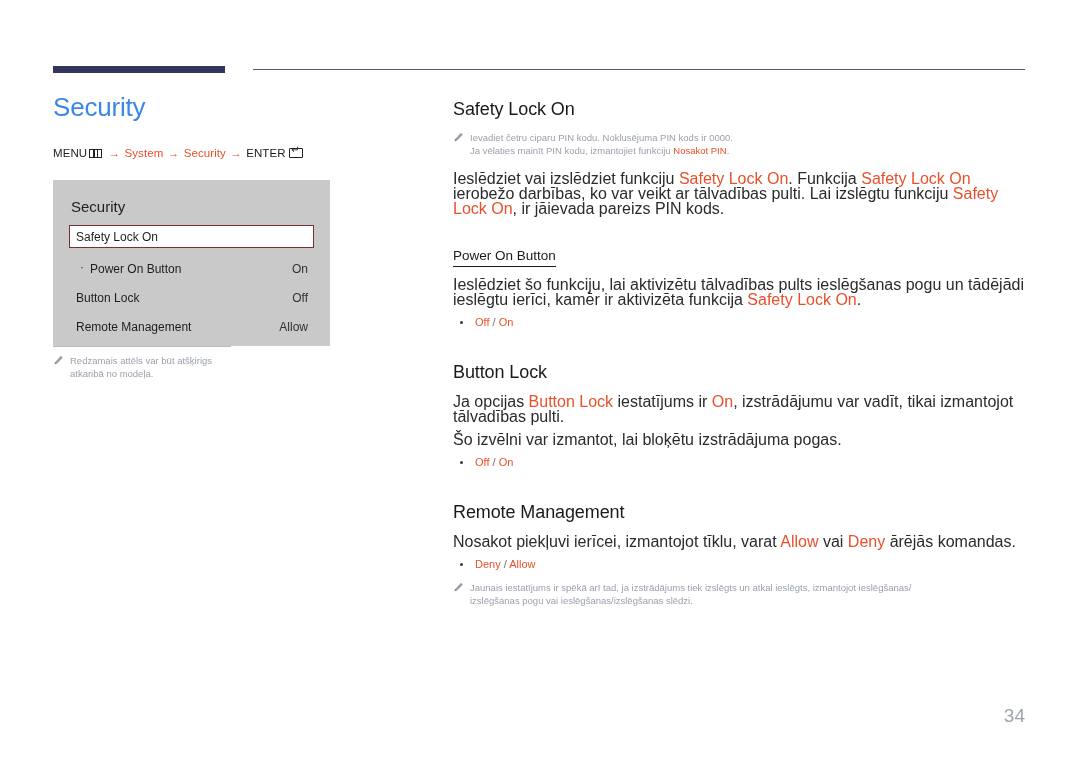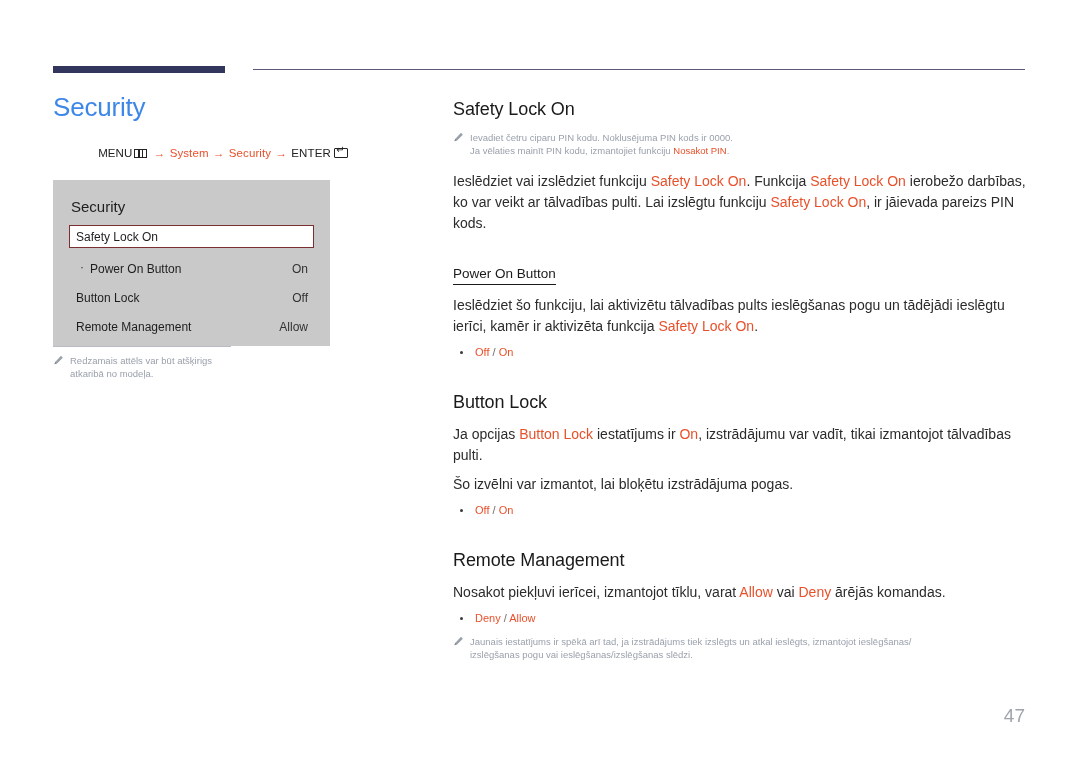--- a/index.html
+++ b/index.html
@@ -54,21 +54,20 @@
     margin: 0;
     letter-spacing: -0.2px;
     line-height: 30px;
   }
   .breadcrumb {
     margin-top: 25px;
     font-size: 11.5px;
     color: #222222;
     letter-spacing: 0.1px;
     white-space: nowrap;
-    text-align: center;
   }
   .breadcrumb .accent { color: #e8502a; }
   .breadcrumb .sep { color: #e8502a; padding: 0 1px; }
   .glyph-menu {
     display: inline-block;
     width: 13px;
     height: 9px;
     border: 1.4px solid #222;
     position: relative;
     vertical-align: -1px;
@@ -191,22 +190,22 @@
     font-size: 13.5px;
     font-weight: 400;
     color: #1a1a1a;
     margin: 0 0 10px 0;
     display: inline-block;
     border-bottom: 1.2px solid #1a1a1a;
     padding-bottom: 2px;
     line-height: 16px;
   }
   p.body {
-    font-size: 14px;
-    line-height: 21px;
+    font-size: 16px;
+    line-height: 15px;
     color: #2b2b2b;
     margin: 0 0 8px 0;
   }
   .acc { color: #e8502a; }
   ul.opts {
     list-style: none;
     margin: 0 0 9px 0;
     padding: 0;
   }
   ul.opts li {
@@ -358,13 +357,13 @@
       <path d="M11.6 1.2 L14.3 3.9 L5.6 12.6 L2.2 13.6 L3.2 10.2 Z" fill="#9aa0ab"></path>
       <path d="M2.2 13.6 L3.2 10.2 L4.6 11.6 Z" fill="#6f7480"></path>
     </svg>
     <span class="note-text">
       <span>Jaunais iestatījums ir spēkā arī tad, ja izstrādājums tiek izslēgts un atkal ieslēgts, izmantojot ieslēgšanas/</span><br>
       <span>izslēgšanas pogu vai ieslēgšanas/izslēgšanas slēdzi.</span>
     </span>
   </div>
 </div>
 
-<div class="page-num">47</div>
+<div class="page-num">34</div>
 
 </body></html>

